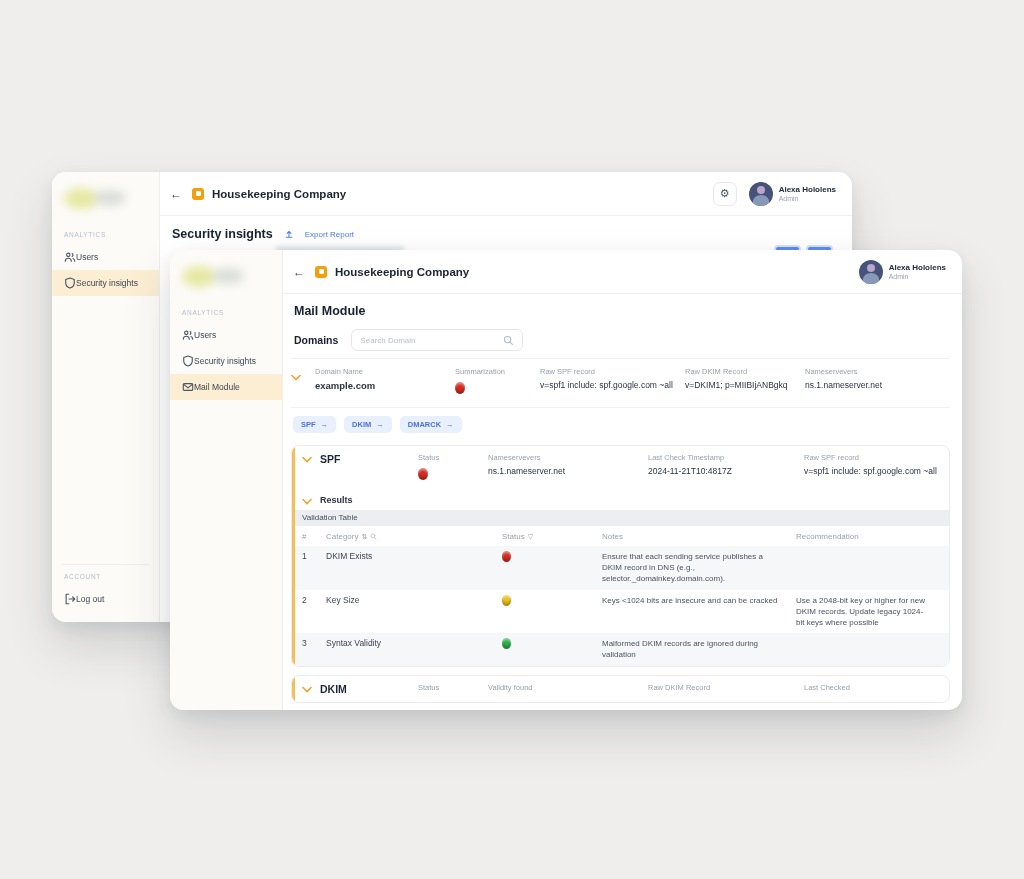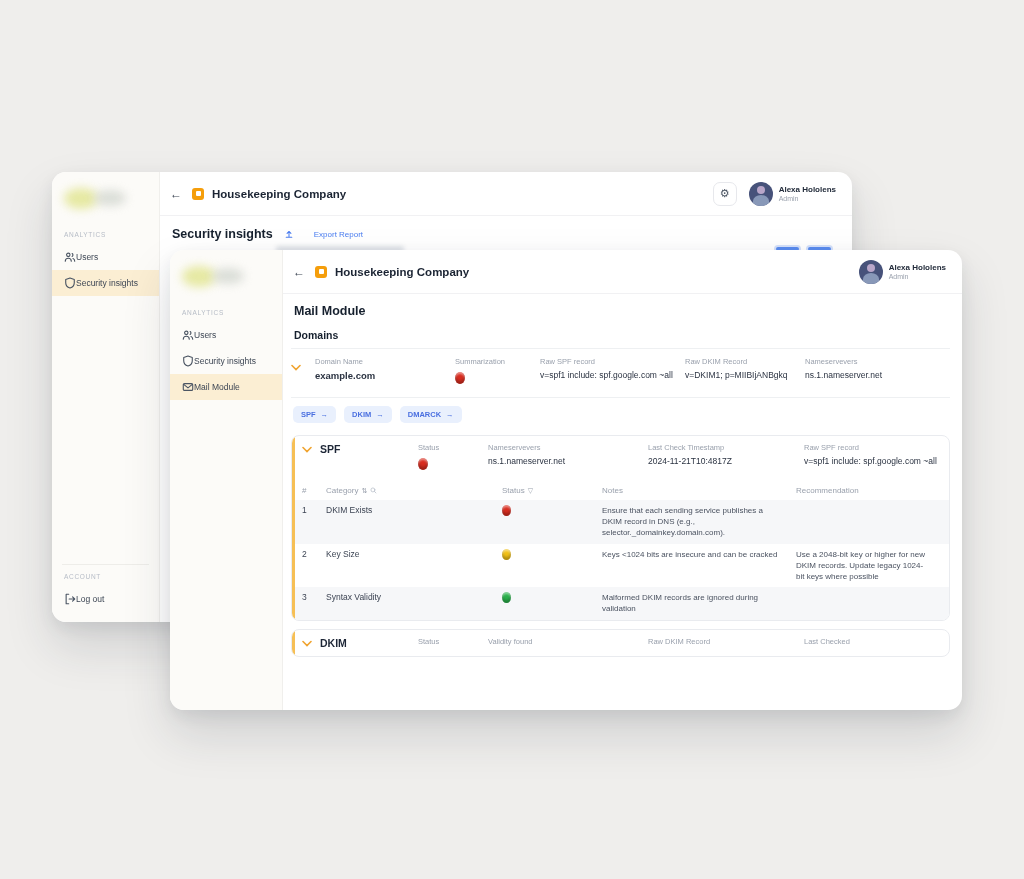--- a/index.html
+++ b/index.html
@@ -50,21 +50,21 @@
   .user-chip { display:flex; align-items:center; gap:6px; cursor:pointer; }
   .avatar { width:24px; height:24px; border-radius:50%; background:#47527a; position:relative; overflow:hidden; flex-shrink:0; }
   .avatar::before { content:""; position:absolute; left:8px; top:4px; width:8px; height:8px; border-radius:50%; background:#b9a6c9; }
   .avatar::after { content:""; position:absolute; left:4px; top:13px; width:16px; height:12px; border-radius:50% 50% 0 0; background:#8898b8; }
   .user-name { font-size:8px; font-weight:bold; color:#222b3a; }
   .user-role { font-size:7px; color:#9aa1ad; margin-top:1px; }
 
   
   .title-row { display:flex; align-items:center; gap:12px; padding:11px 16px 9px 12px; }
   .page-title { font-size:12.5px; font-weight:bold; color:#16202e; }
-  .export-link { color:#4a7df0; font-size:8px; display:flex; gap:21px; align-items:center; cursor:pointer; }
+  .export-link { color:#4a7df0; font-size:8px; display:flex; gap:12px; align-items:center; cursor:pointer; }
   .partial-bar { position:absolute; left:116px; top:74px; width:128px; height:7px;
     background:#c5cbd4; opacity:.55; filter:blur(2px); border-radius:2px; }
   .blue-bar { position:absolute; top:75px; width:23px; height:4px; border-radius:2px;
     background:#5b8def; box-shadow:0 0 0 2px rgba(91,141,239,.25); }
 
   
   .content { padding:6px 12px 0 8px; flex:1; min-height:0; }
   .mail-title { font-size:12.5px; font-weight:bold; color:#16202e; margin:4px 0 0 3px; }
   .domains-row { display:flex; align-items:center; gap:13px; margin:11px 0 7px 3px; }
   .domains-label { font-size:10.5px; font-weight:bold; color:#16202e; }
@@ -240,20 +240,27 @@
           </span>
         </div>
       </div>
     </div>
 
     <div class="content">
       <div class="mail-title">Mail Module</div>
 
       <div class="domains-row">
         <span class="domains-label">Domains</span>
+        <div class="search-box">
+          <input placeholder="Search Domain" style="">
+          <svg class="gray-st" width="11" height="11" viewBox="0 0 12 12">
+              <circle cx="5" cy="5" r="3.4"></circle>
+              <path d="m7.6 7.6 2.6 2.6"></path>
+            </svg>
+        </div>
       </div>
 
       <div class="domain-card">
         <div class="domain-grid">
           <span>
             <svg class="chev chev-st" viewBox="0 0 10 7">
                 <path d="M1 1.5 5 5.5 9 1.5"></path>
               </svg>
           </span>
           <span>
@@ -313,20 +320,27 @@
           </span>
           <span>
             <div class="cell-label">Last Check Timestamp</div>
             <div class="cell-value">2024-11-21T10:4817Z</div>
           </span>
           <span>
             <div class="cell-label">Raw SPF record</div>
             <div class="cell-value">v=spf1 include: spf.google.com ~all</div>
           </span>
         </div>
+        <div class="subrow">
+          <svg class="chev chev-st" viewBox="0 0 10 7">
+              <path d="M1 1.5 5 5.5 9 1.5"></path>
+            </svg>
+          <span>Results</span>
+        </div>
+        <div class="vt-bar">Validation Table</div>
 
         <div class="t-grid t-head">
           <span>#</span>
           <span class="hcell">
             <span>Category</span>
             <span class="mini-ic">⇅</span>
             <svg class="gray-st" width="7" height="7" viewBox="0 0 12 12">
                 <circle cx="5" cy="5" r="3.4"></circle>
                 <path d="m7.6 7.6 2.6 2.6"></path>
               </svg>

